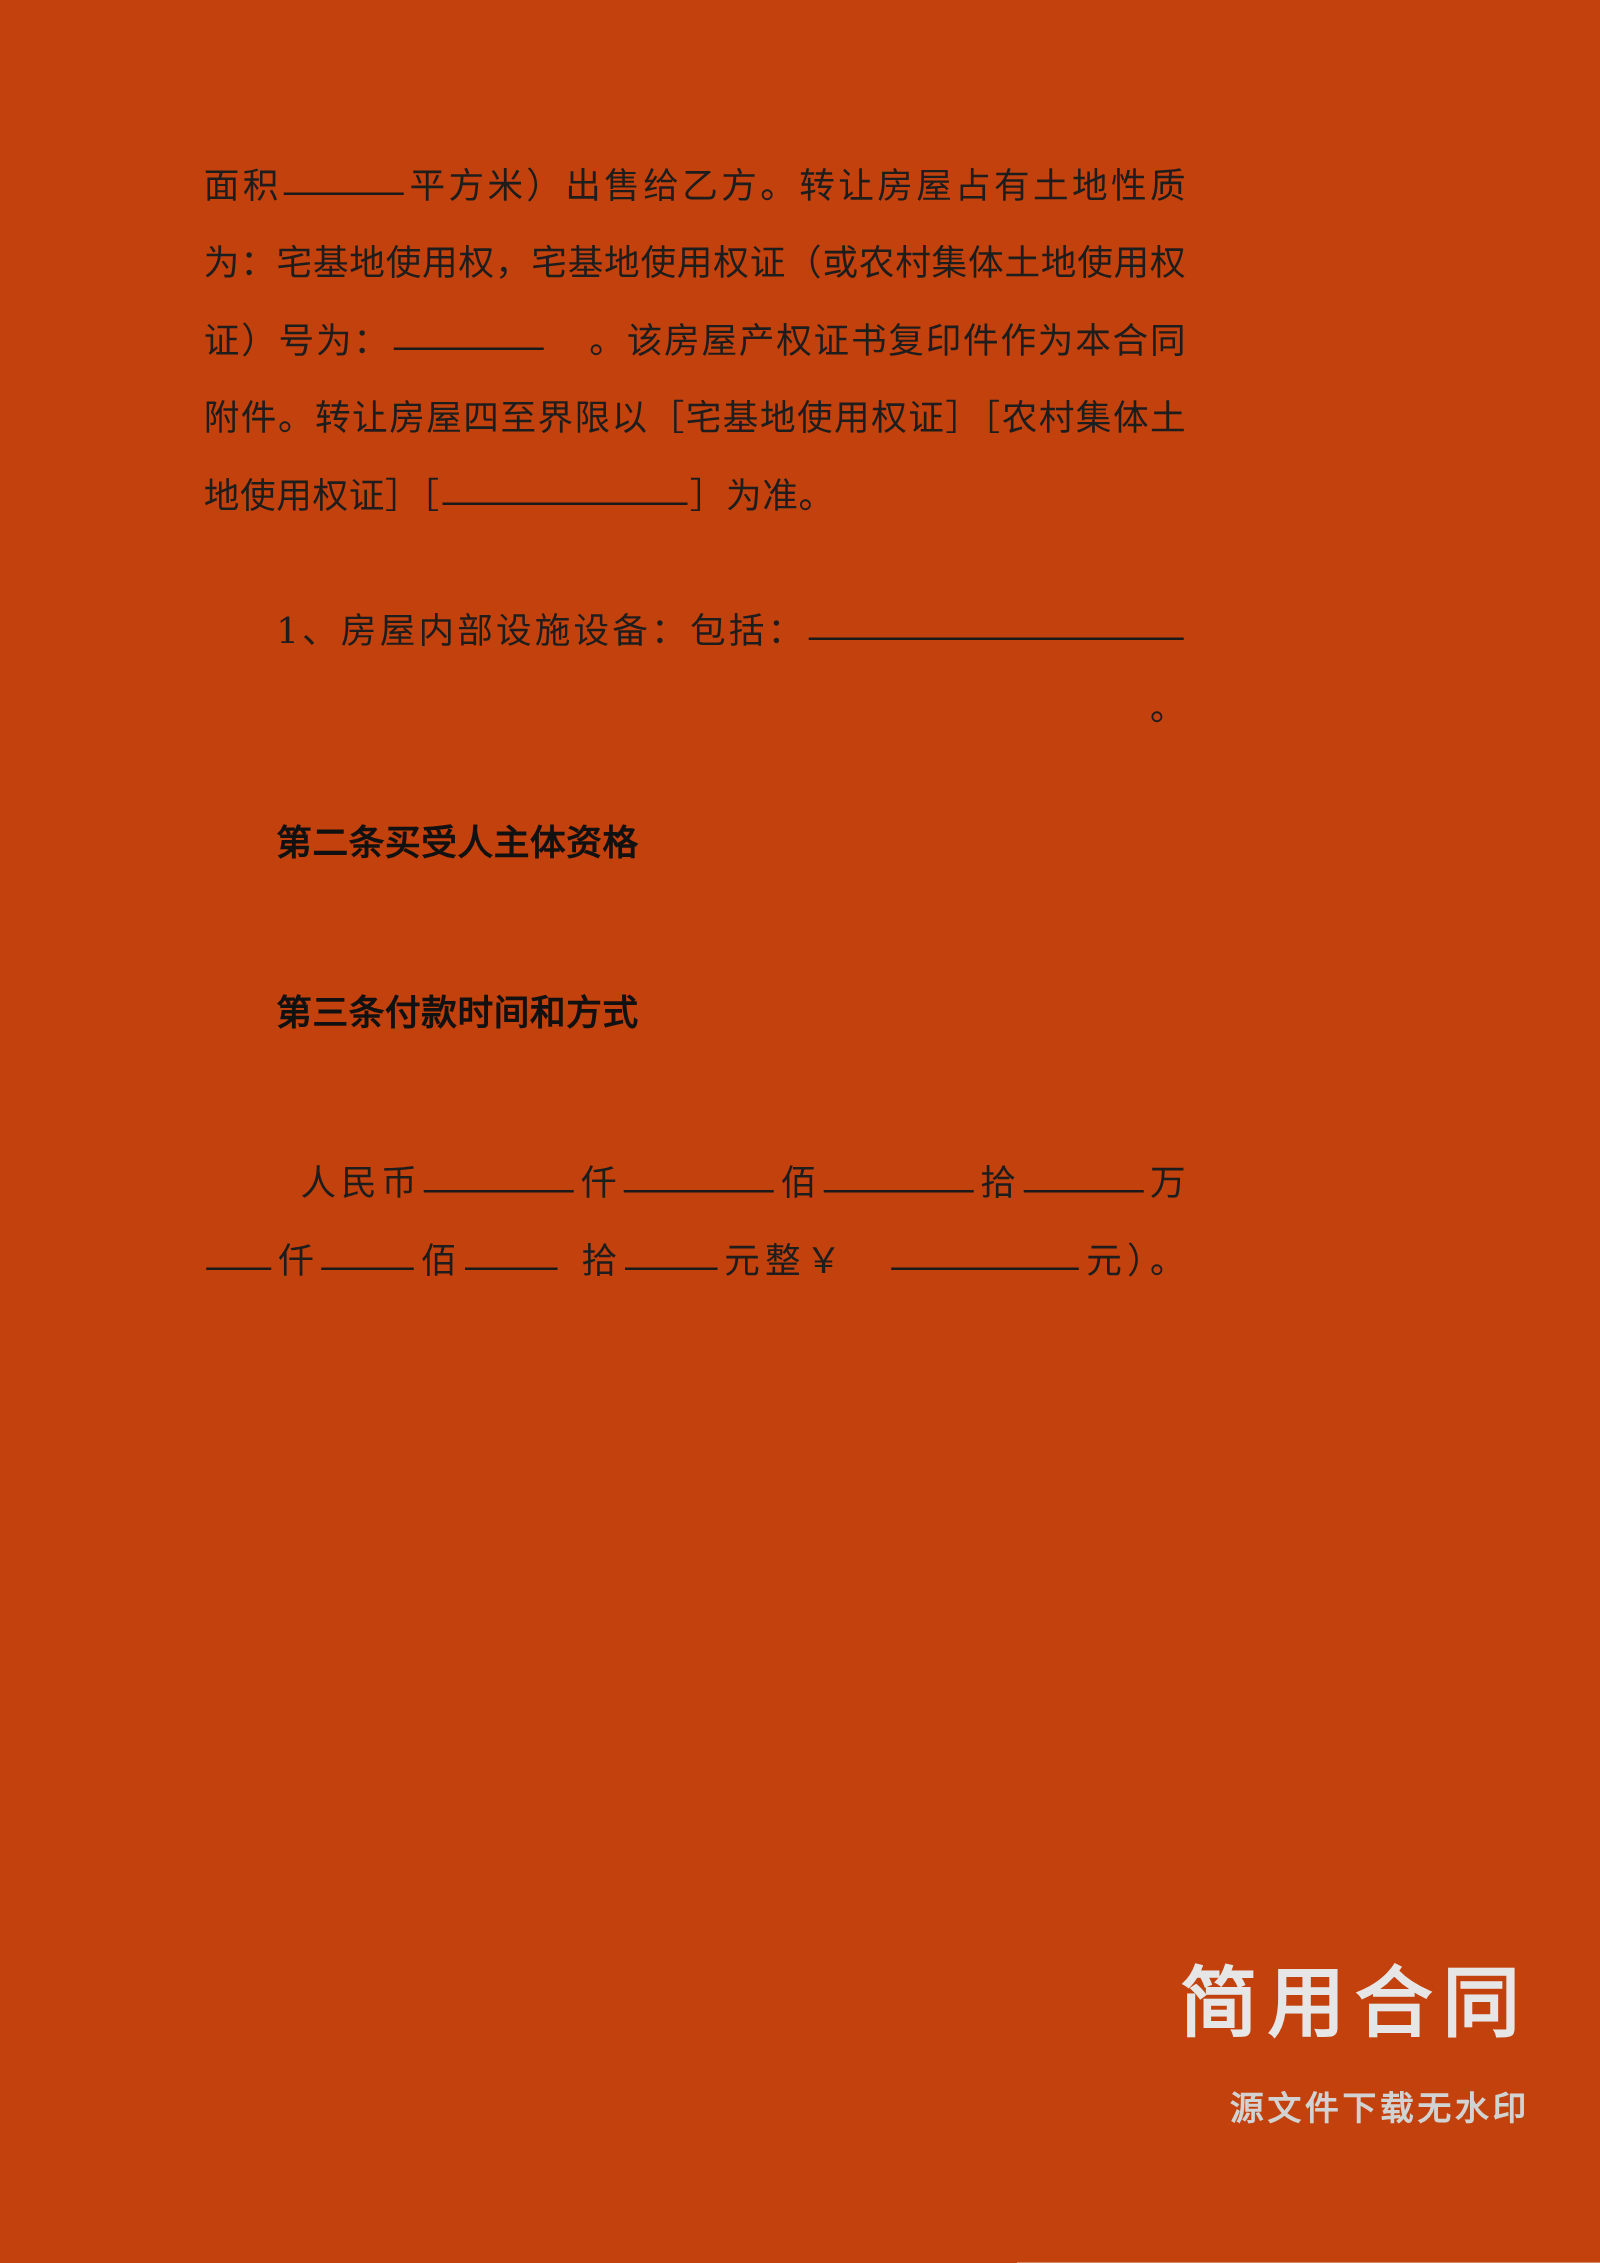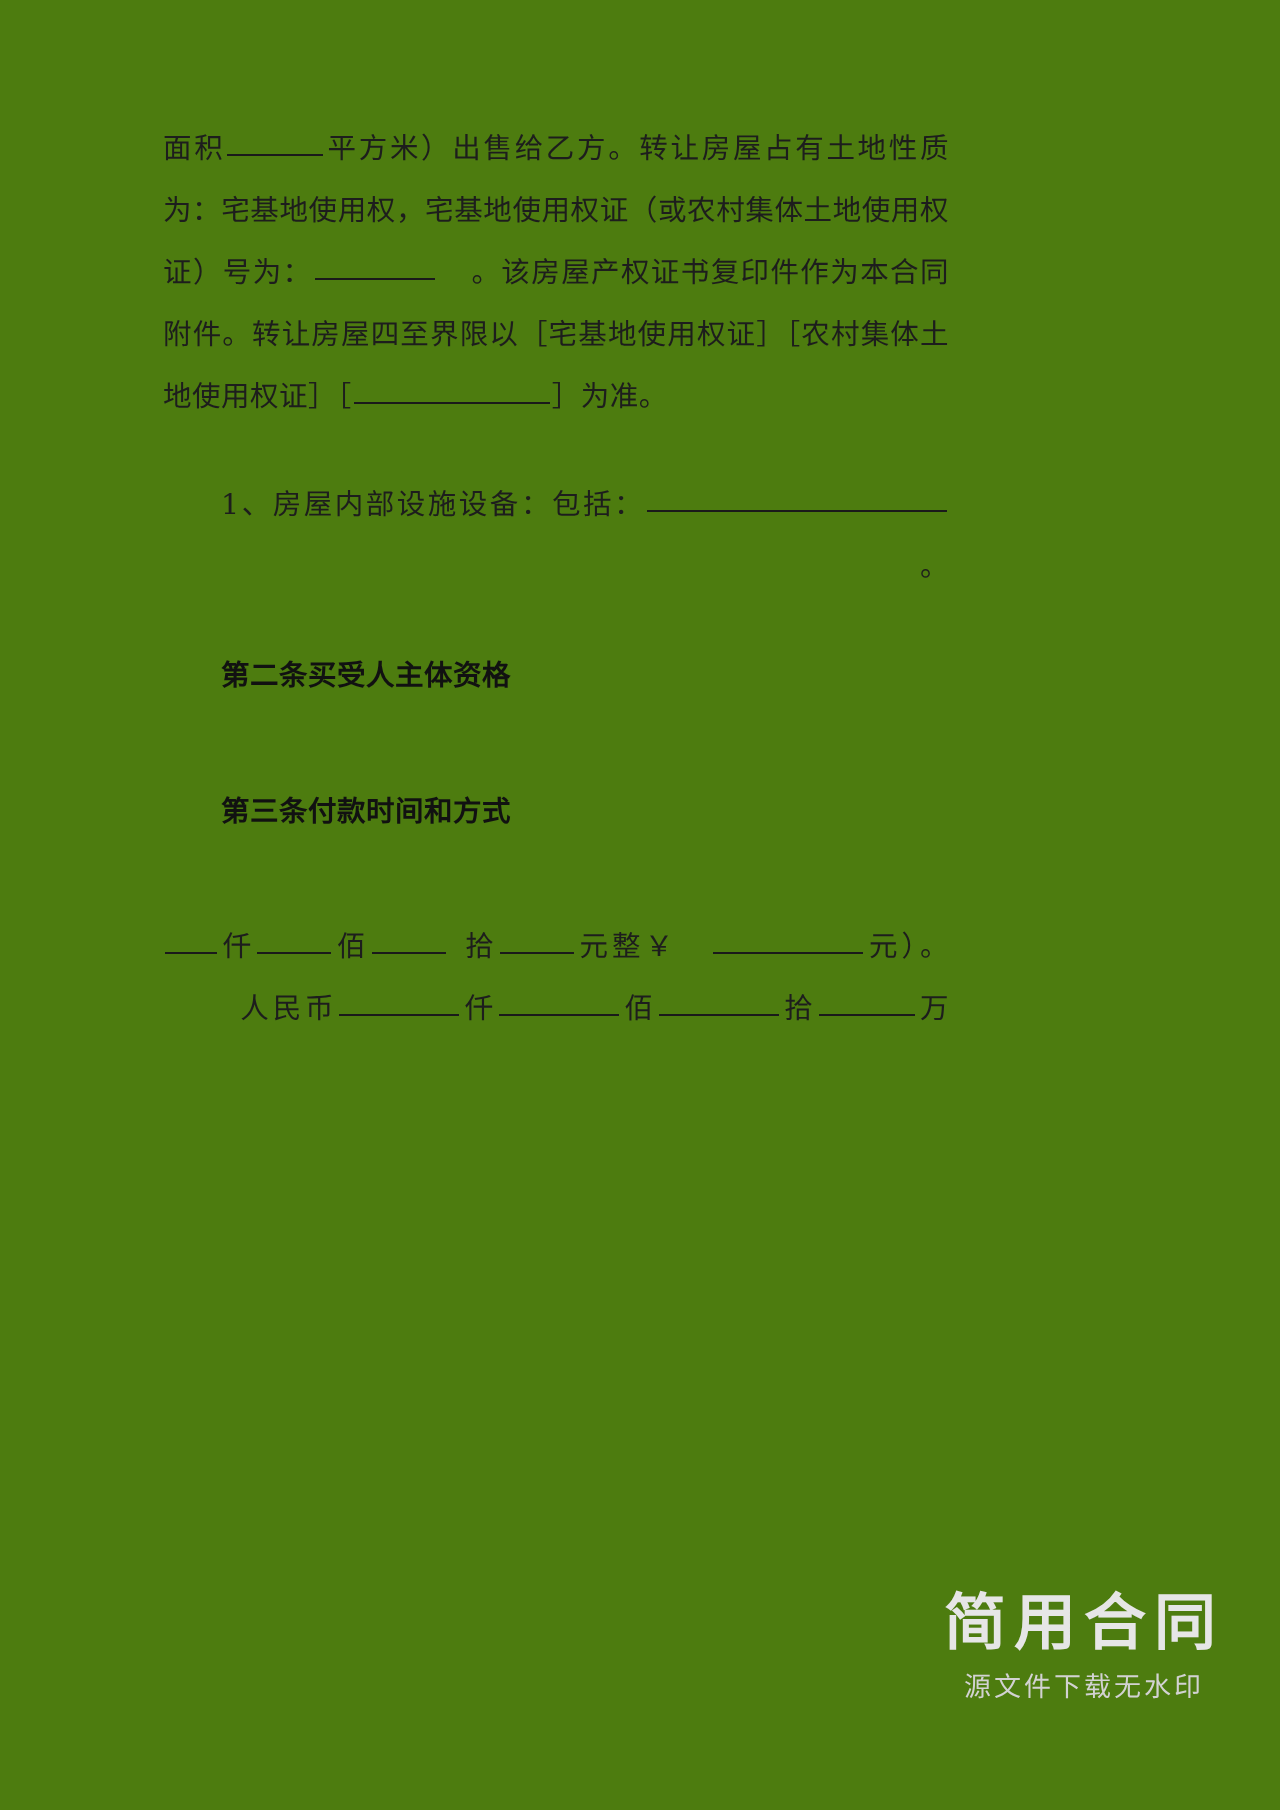--- a/index.html
+++ b/index.html
@@ -13,21 +13,21 @@
     height: 1810px;
     position: relative;
     overflow: hidden;
     font-family: "DejaVu Serif", "Liberation Serif", serif;
     color: #1a1a1a;
   }
 
   .page {
     position: absolute;
     inset: 0;
-    background: #4d7c0f;
+    background: #c2410c;
   }
 
   
   .body-area {
     position: absolute;
     left: 163px;
     top: 118px;
     width: 786px;
   }
 
@@ -96,25 +96,26 @@
     font-size: 62px;
     font-weight: bold;
     letter-spacing: 8px;
     color: #e6e6e6;
     line-height: 1.1;
     white-space: nowrap;
   }
   .wm-sub {
     font-family: "DejaVu Sans", "Liberation Sans", sans-serif;
     font-size: 27px;
-    font-weight: normal;
+    font-weight: bold;
     letter-spacing: 3px;
     color: #d2d2d2;
-    margin-top: 8px;
+    margin-top: 28px;
     white-space: nowrap;
+    text-align: right;
   }
 </style>
 </head>
 <body>
 
 <div class="page">
 
   <div class="body-area">
 
     <div class="para"><span>面积</span><span class="blank b-md"></span><span>平方米）出售给乙方。转让房屋占有土地性质为：宅基地使用权，宅基地使用权证（或农村集体土地使用权证）号为：</span><span class="blank b-lg"></span><span class="sp-wide"></span><span>。该房屋产权证书复印件作为本合同附件。转让房屋四至界限以［宅基地使用权证］［农村集体土地使用权证］［</span><span class="blank b-xxl"></span><span>］为准。</span></div>
@@ -132,23 +133,23 @@
 
     <div class="gap-md"></div>
 
     <div class="heading">第三条付款时间和方式</div>
 
     <div class="gap-sm"></div>
 
 
     <div class="gap-md"></div>
 
+    <div class="para spread"><span style="display:inline-block;width:74px"></span><span>人民币</span><span class="blank b-lg"></span><span>仟</span><span class="blank b-lg"></span><span>佰</span><span class="blank b-lg"></span><span>拾</span><span class="blank b-md"></span><span>万</span></div>
+
     <div class="para spread"><span class="blank b-xs"></span><span>仟</span><span class="blank b-sm"></span><span>佰</span><span class="blank b-sm"></span><span class="sp"></span><span>拾</span><span class="blank b-sm"></span><span>元整</span><span>￥</span><span class="sp-wide"></span><span class="blank b-xl"></span><span>元）。</span></div>
-
-    <div class="para spread"><span style="display:inline-block;width:74px"></span><span>人民币</span><span class="blank b-lg"></span><span>仟</span><span class="blank b-lg"></span><span>佰</span><span class="blank b-lg"></span><span>拾</span><span class="blank b-md"></span><span>万</span></div>
 
     <div class="gap-md"></div>
 
 
   </div>
 
   <div class="watermark">
     <div class="wm-main">简用合同</div>
     <div class="wm-sub">源文件下载无水印</div>
   </div>

